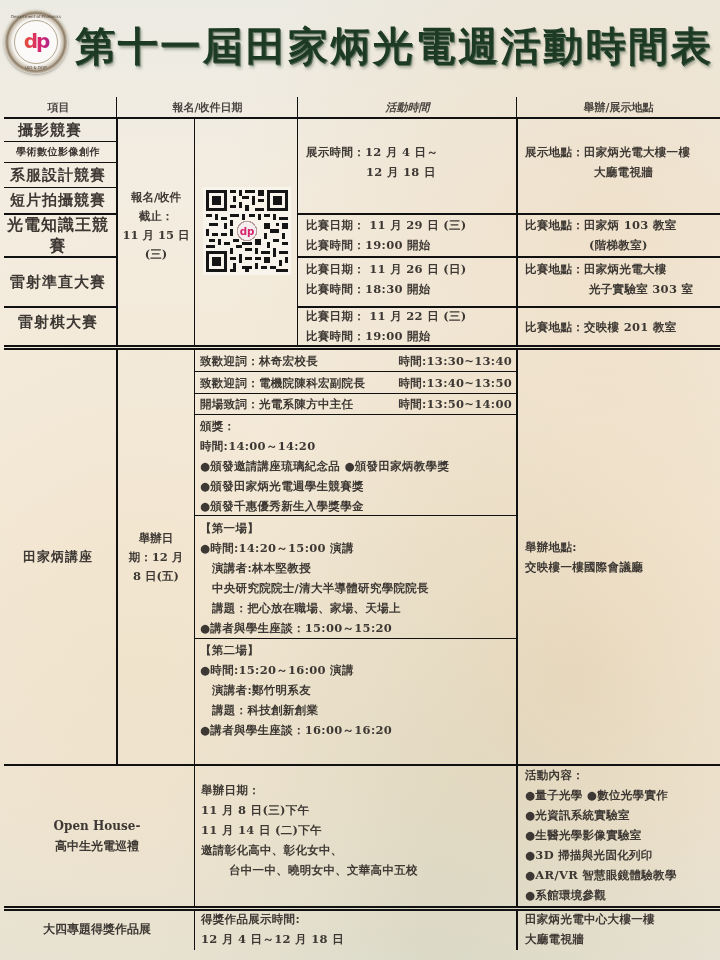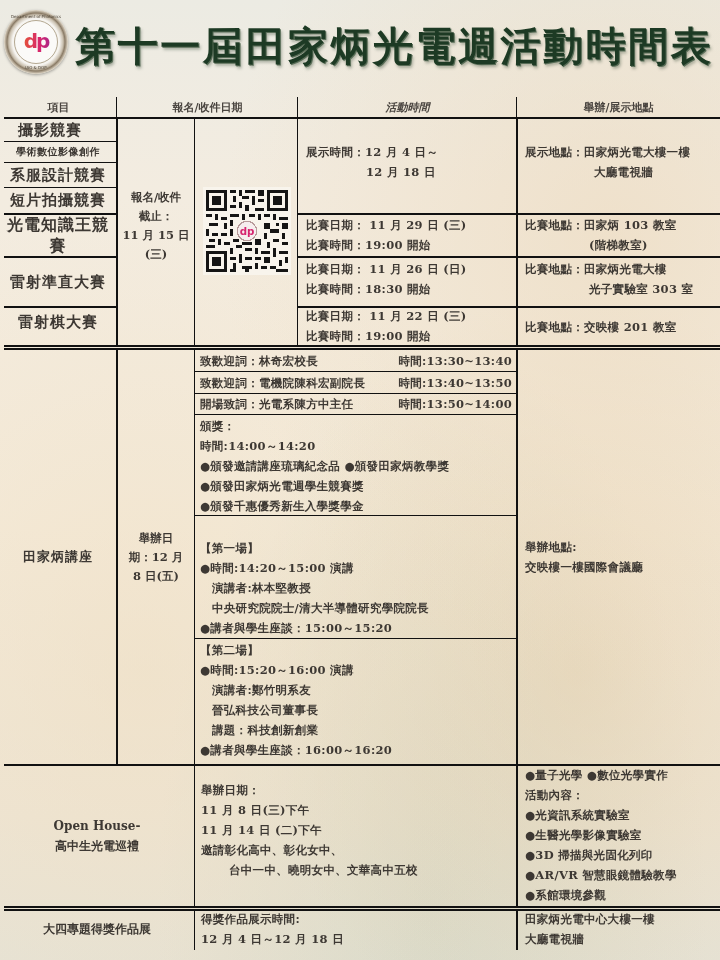--- a/index.html
+++ b/index.html
@@ -294,29 +294,29 @@
     <span class="line dot">頒發田家炳光電週學生競賽獎</span>
     <span class="line dot">頒發千惠優秀新生入學獎學金</span>
   </div>
   <div class="hl thin" style="left:195px;top:515px;width:322px;"></div>
 
   <div class="cell txt" style="left:200px;top:516px;width:316px;height:122px;justify-content:flex-end;padding-top:1px;">
     <span class="line">【第一場】</span>
     <span class="line dot">時間:14:20～15:00 演講</span>
     <span class="line indent1">演講者:林本堅教授</span>
     <span class="line indent1">中央研究院院士/清大半導體研究學院院長</span>
+    <span class="line indent1">講題：把心放在職場、家場、天場上</span>
     <span class="line dot">講者與學生座談：15:00～15:20</span>
   </div>
   <div class="hl thin" style="left:195px;top:638px;width:322px;"></div>
 
   <div class="cell txt" style="left:200px;top:639px;width:316px;height:125px;justify-content:flex-start;padding-top:1px;">
     <span class="line">【第二場】</span>
     <span class="line dot">時間:15:20～16:00 演講</span>
     <span class="line indent1">演講者:鄭竹明系友</span>
-    <span class="line indent1">晉弘科技公司董事長</span>
     <span class="line indent1">講題：科技創新創業</span>
     <span class="line dot">講者與學生座談：16:00～16:20</span>
   </div>
 
   <div class="cell txt" style="left:525px;top:350px;width:195px;height:414px;">
     <span class="line">舉辦地點:</span>
     <span class="line">交映樓一樓國際會議廳</span>
   </div>
 
   <div class="vl" style="left:116px;top:350px;height:415px;"></div>
@@ -332,22 +332,22 @@
     <span>高中生光電巡禮</span>
   </div>
   <div class="cell txt" style="left:201px;top:772px;width:316px;height:134px;justify-content:flex-start;padding-top:8px;">
     <span class="line">舉辦日期：</span>
     <span class="line">11 月 8 日(三)下午</span>
     <span class="line">11 月 14 日 (二)下午</span>
     <span class="line">邀請彰化高中、彰化女中、</span>
     <span class="line" style="padding-left:28px;">台中一中、曉明女中、文華高中五校</span>
   </div>
   <div class="cell txt" style="left:525px;top:765px;width:195px;height:142px;justify-content:flex-start;">
+    <span class="line">活動內容：</span>
     <span class="line dot">量子光學 ●數位光學實作</span>
-    <span class="line">活動內容：</span>
     <span class="line dot">光資訊系統實驗室</span>
     <span class="line dot">生醫光學影像實驗室</span>
     <span class="line dot">3D 掃描與光固化列印</span>
     <span class="line dot">AR/VR 智慧眼鏡體驗教學</span>
     <span class="line dot">系館環境參觀</span>
   </div>
   <div class="vl" style="left:194px;top:765px;height:143px;width:1px;"></div>
   <div class="vl" style="left:516px;top:765px;height:143px;"></div>
 </div>
 

